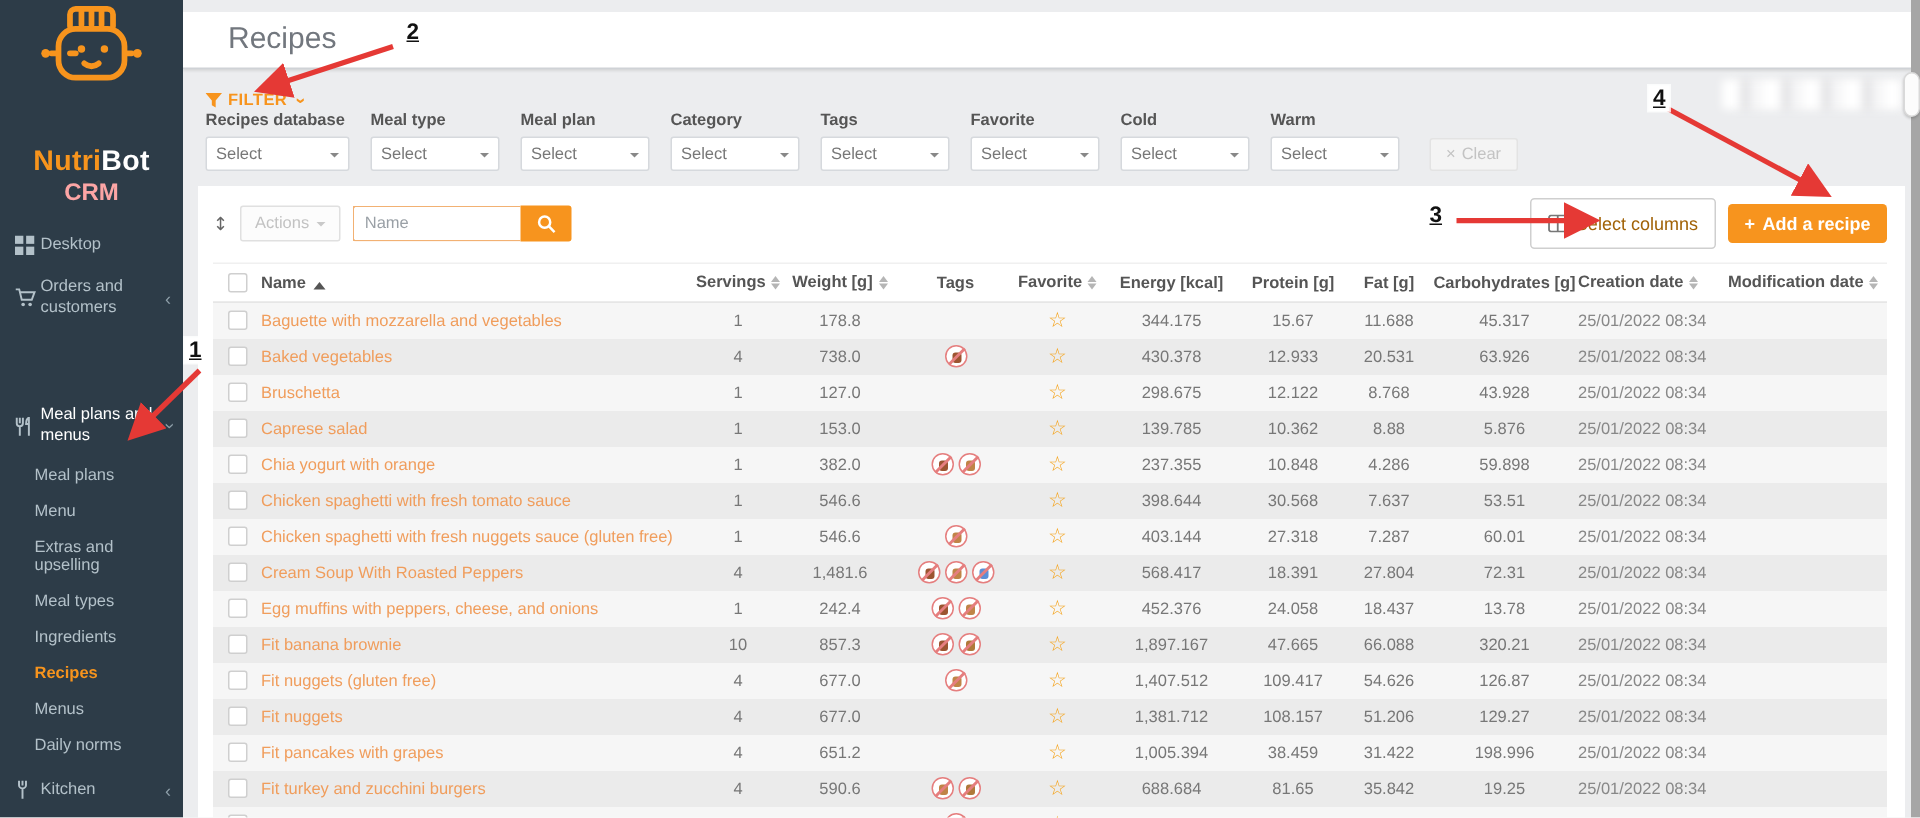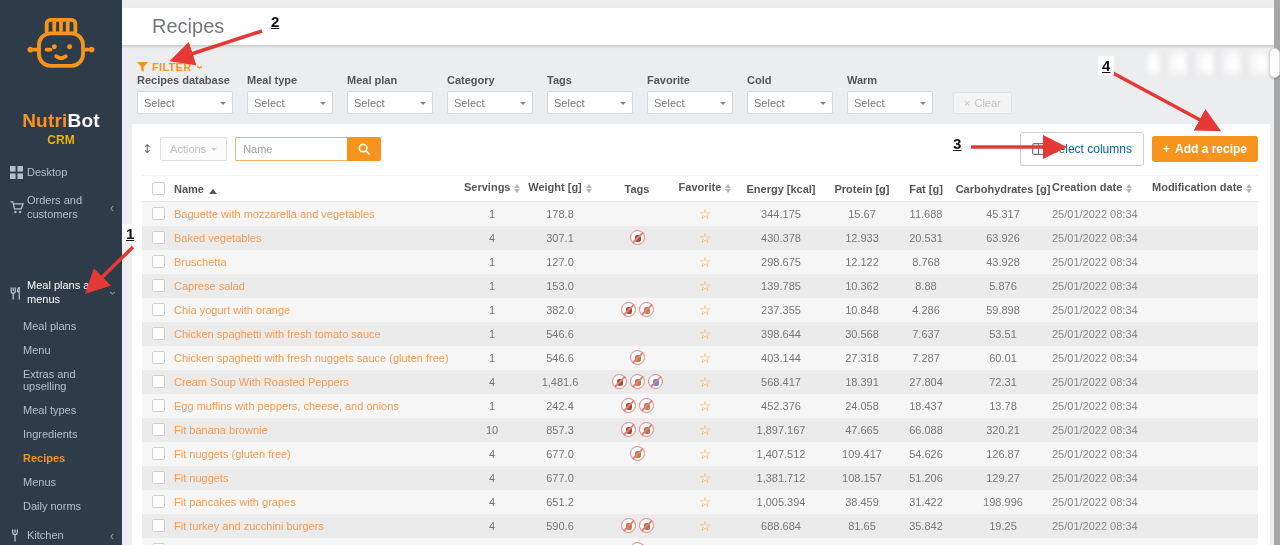--- a/index.html
+++ b/index.html
@@ -1,23 +1,23 @@
 <!DOCTYPE html>
 <html><head>
 <meta charset="utf-8">
 <style>
   * { margin:0; padding:0; box-sizing:border-box; }
   html,body { width:1280px; height:545px; overflow:hidden; font-family:"Liberation Sans",sans-serif; background:#ecedef; position:relative; }
 
   
   .sidebar { position:absolute; left:0; top:0; width:122px; height:545px; background:#2d3c48; z-index:2; }
-  .brand { text-align:center; padding-top:18px; }
+  .brand { text-align:center; padding-top:4px; }
   .brand-name { font-size:19px; font-weight:bold; letter-spacing:.2px; }
   .brand-name .o { color:#f7941d; } .brand-name .w { color:#fff; }
-  .brand-sub { color:#eab308; font-weight:bold; font-size:12px; margin-top:1px; }
+  .brand-sub { color:#fca5a5; font-weight:bold; font-size:16px; margin-top:1px; }
   .nav { margin-top:12px; }
   .nav-item { display:flex; align-items:center; padding:7px 8px 7px 10px; color:#b3c1c9; font-size:11px; cursor:pointer; }
   .nav-item .nicon { width:17px; flex:0 0 17px; display:flex; align-items:center; color:#b3c1c9; }
   .nav-item .nlabel { flex:1; line-height:1.25; }
   .nav-item.active-parent { color:#fff; font-weight:normal;margin-top:44px; }
   .chev { font-size:12px; color:#8fa0aa; display:inline-block; margin-left:2px; }
   .chev.down { transform:rotate(-90deg); }
   .subnav { padding:0 0 4px 0; }
   .subnav-item { padding:6px 8px 6px 23px; color:#b3c1c9; font-size:11px; cursor:pointer; }
   .subnav-item.active { color:#f7941d; font-weight:bold; }
@@ -43,21 +43,21 @@
   .card { margin:10px 10px 0 10px; background:#fff; min-height:420px; padding:8px 10px; }
   .toolbar { display:flex; align-items:center; gap:8px; }
   .updown-icon { color:#666; font-size:12px; font-family:"DejaVu Sans",sans-serif; }
   .actions-btn { height:24px; border:1px solid #e0e0e0; background:#fcfcfc; border-radius:2px; color:#c2c2c2; font-size:11px; padding:0 9px; display:flex; align-items:center; gap:5px; cursor:default; }
   .actions-btn .caret { border-top-color:#c9c9c9; }
   .search-wrap { display:flex; }
   .search-input { width:112px; height:24px; border:1px solid #f2b173; border-right:none; border-radius:2px 0 0 2px; font-size:11px; padding:0 7px; color:#555; outline:none; }
   .search-input::placeholder { color:#9aa0a6; }
   .search-btn { width:34px; height:24px; background:#f7941e; border:none; border-radius:0 2px 2px 0; display:flex; align-items:center; justify-content:center; cursor:pointer; }
   .spacer { flex:1; }
-  .selcols-btn { height:26px; background:#fff; border:1px solid #cfcfcf; border-radius:3px; color:#0369a1; font-size:12px; padding:16px 11px; display:flex; align-items:center; gap:6px; cursor:pointer; }
+  .selcols-btn { height:26px; background:#fff; border:1px solid #cfcfcf; border-radius:3px; color:#a16207; font-size:12px; padding:16px 11px; display:flex; align-items:center; gap:6px; cursor:pointer; }
   .add-btn { height:26px; background:#f7941e; border:none; border-radius:3px; color:#fff; font-size:12px; font-weight:bold; padding:0 11px; display:flex; align-items:center; gap:5px; cursor:pointer; margin-right:2px; }
 
   
   table { border-collapse:collapse; table-layout:fixed; width:1116px; margin-top:9px; }
   th { font-size:11px; color:#555; font-weight:bold; height:26px; border-bottom:1px solid #e6e6e6; border-top:1px solid #f0f0f0; text-align:center; white-space:nowrap; }
   th.al, td.al { text-align:left; }
   td { font-size:11px; color:#777; height:24px; white-space:nowrap; overflow:hidden; text-align:center; }
   tbody tr:nth-child(odd)  { background:#f6f6f6; }
   tbody tr:nth-child(even) { background:#ebebeb; }
   td.name { color:#f09d5c; text-align:left; }
@@ -369,21 +369,21 @@
     <td>45.317</td>
     <td class="datecol">25/01/2022 08:34</td>
     <td class="datecol"></td>
   </tr>
           <tr>
     <td>
               <div class="cb"></div>
             </td>
     <td class="name">Baked vegetables</td>
     <td>4</td>
-    <td>307.1</td>
+    <td>738.0</td>
     <td>
               <span class="tags-wrap">
                 <span class="tagb">
                   <span class="dot" style="background: rgb(156, 84, 48);"></span>
                 </span>
               </span>
             </td>
     <td><span class="star">☆</span></td>
     <td>430.378</td>
     <td>12.933</td>

